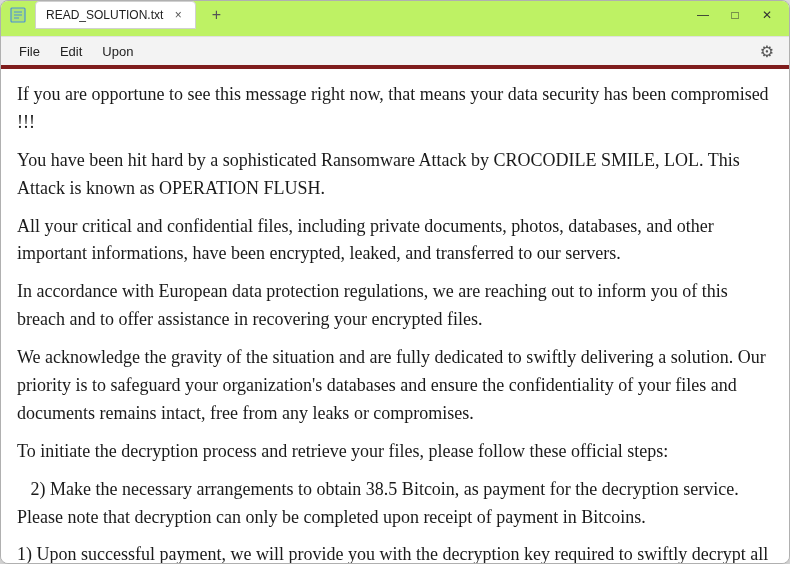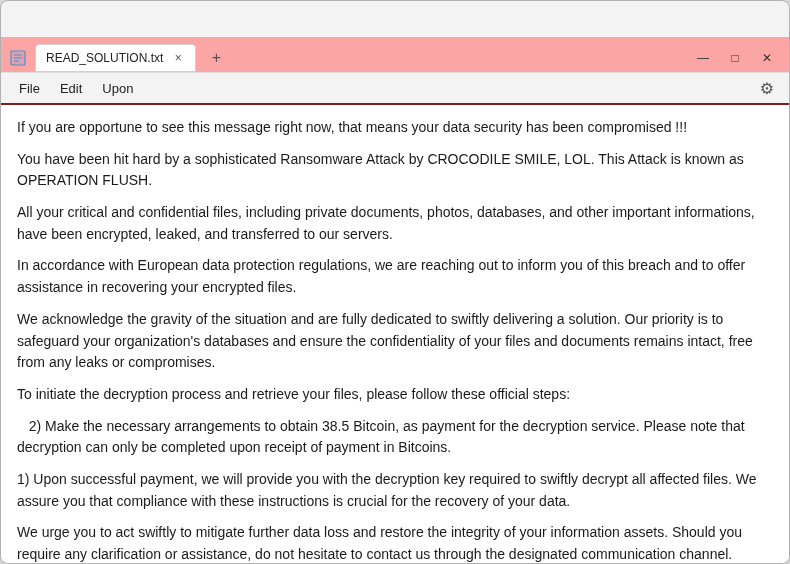--- a/index.html
+++ b/index.html
@@ -26,27 +26,26 @@
       border: 1px solid #b0b0b0;
       border-radius: 8px;
       display: flex;
       flex-direction: column;
       box-shadow: 0 4px 16px rgba(0,0,0,0.18);
       overflow: hidden;
     }
 
     .title-bar {
       height: 36px;
-      background: #fca5a5;
-      display: flex;
-      align-items: flex-end;
+      background: #bef264;
+      display: flex;
+      align-items: flex-start;
       padding: 0 8px;
       border-bottom: 1px solid #e0e0e0;
       flex-shrink: 0;
-      margin-top: 36px;
     }
 
     .title-bar-left {
       display: flex;
       align-items: center;
       gap: 8px;
       flex: 1;
     }
 
     .app-icon {
@@ -116,21 +115,21 @@
       font-size: 12px;
       color: #333;
     }
 
     .menu-bar {
       height: 32px;
       background: #f3f3f3;
       display: flex;
       align-items: center;
       padding: 0 8px;
-      border-bottom: 2px solid #7f1d1d;
+      border-bottom: 4px solid #7f1d1d;
       flex-shrink: 0;
     }
 
     .menu-item {
       padding: 4px 10px;
       font-size: 13px;
       color: #222;
       border-radius: 4px;
       cursor: pointer;
     }
@@ -149,22 +148,22 @@
       cursor: pointer;
       font-size: 16px;
       color: #555;
     }
 
     .editor-area {
       flex: 1;
       background: #ffffff;
       padding: 12px 16px;
       overflow-y: auto;
-      font-family: Liberation Sans, sans-serif;
-      font-size: 14px;
+      font-family: Liberation Serif, serif;
+      font-size: 18px;
       line-height: 1.55;
       color: #1a1a1a;
     }
 
     .editor-area p {
       margin-bottom: 10px;
       white-space: pre-wrap;
       word-break: break-word;
     }
 

